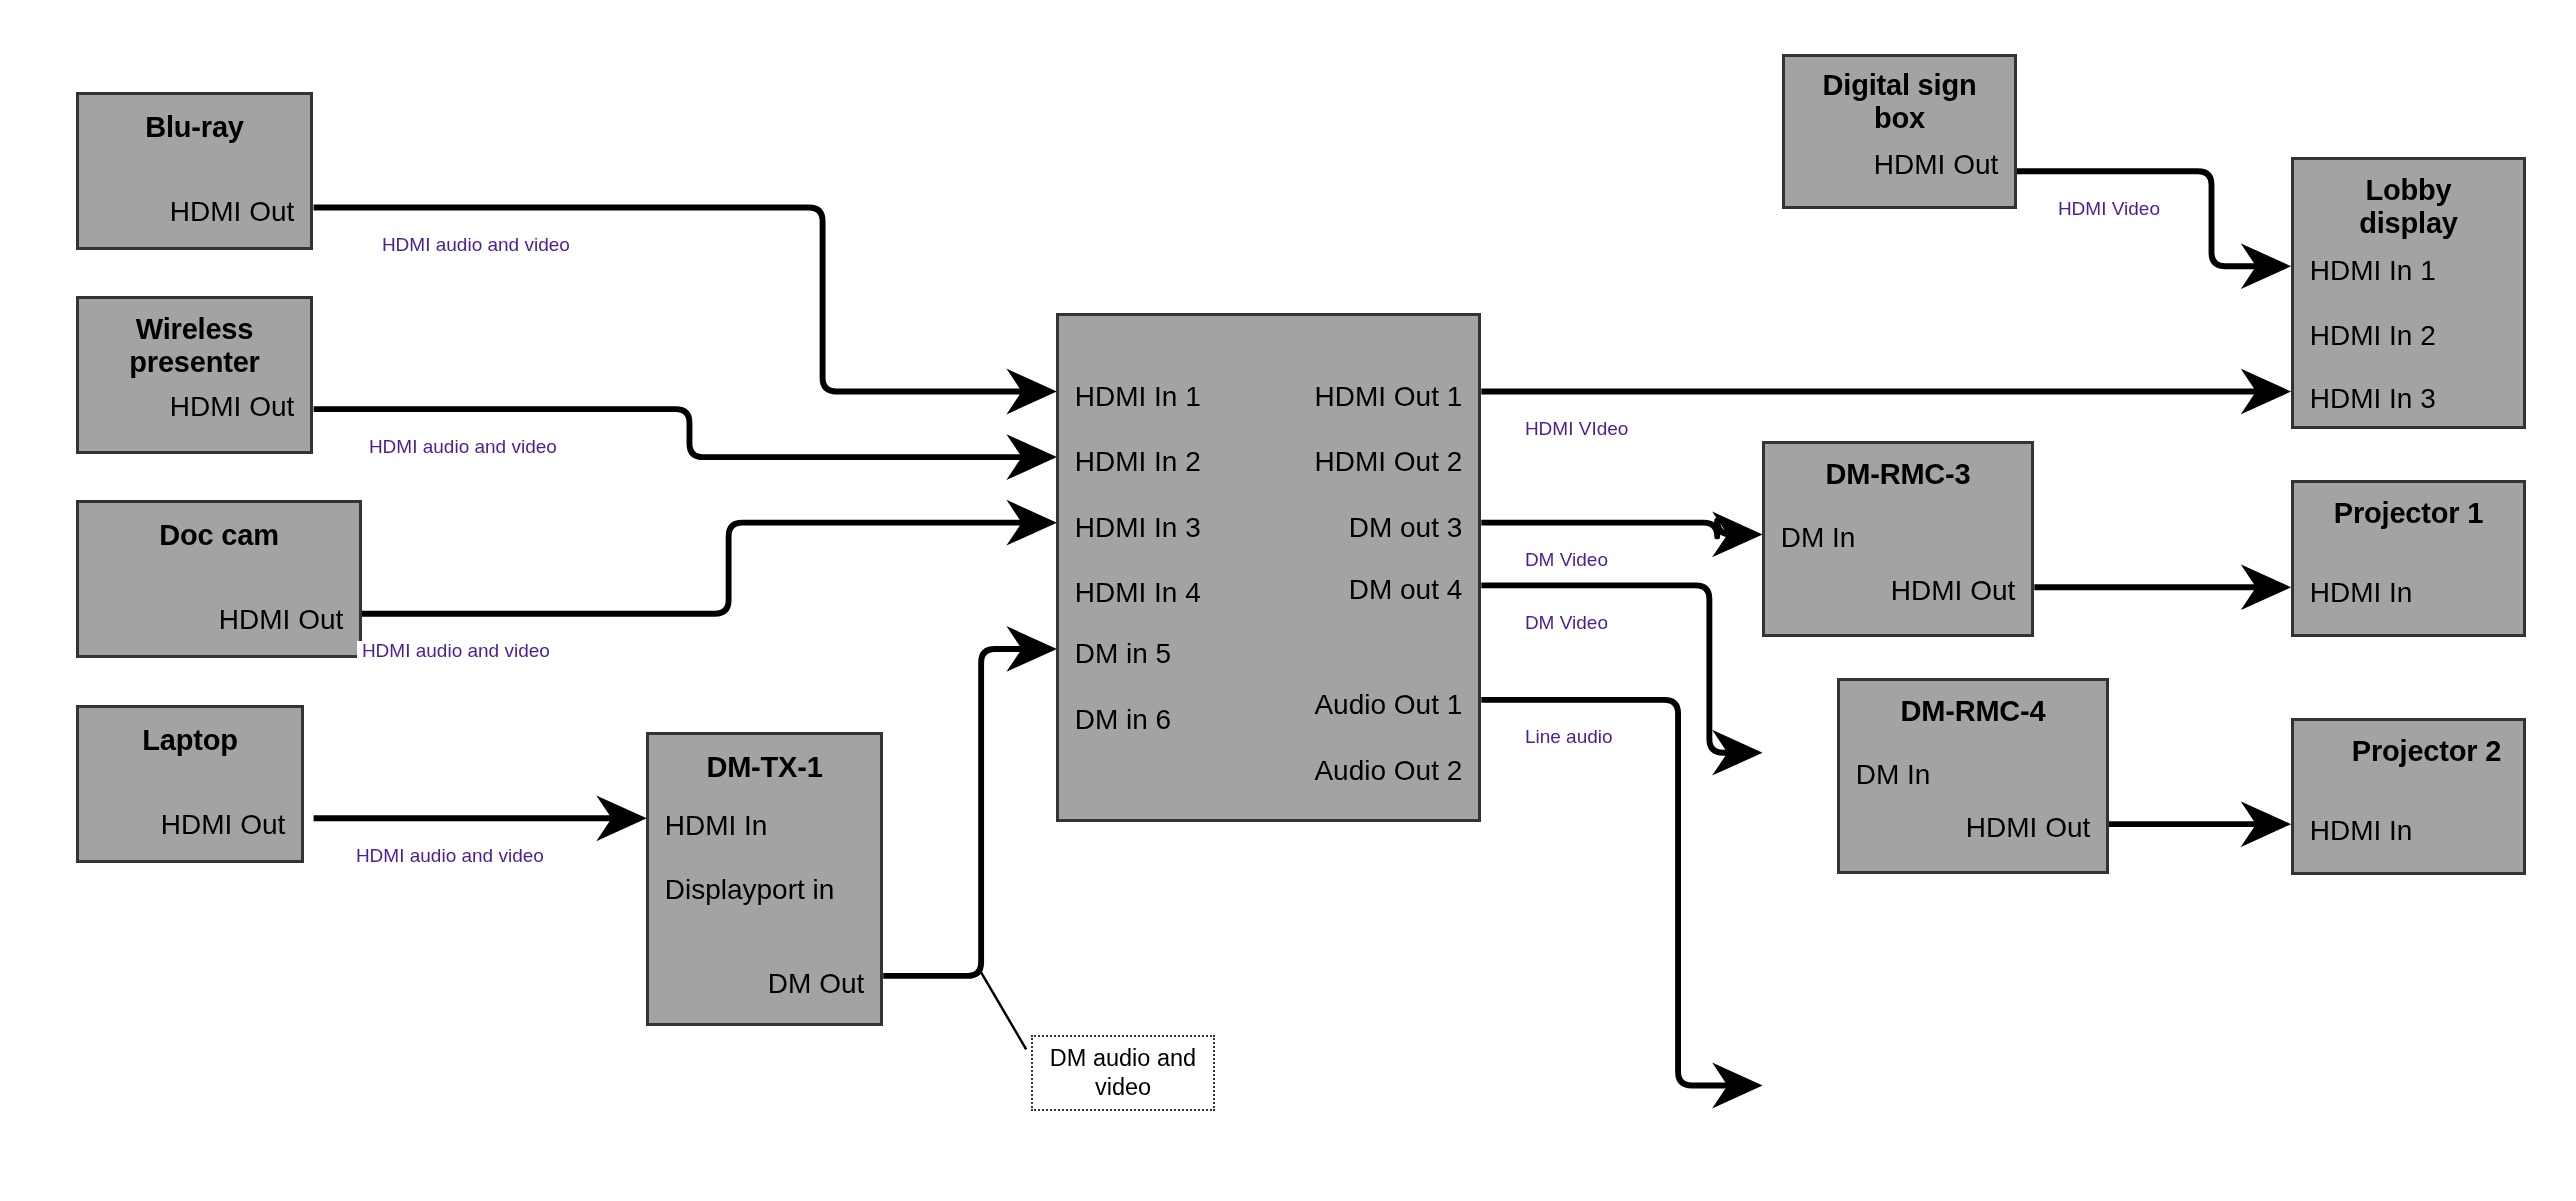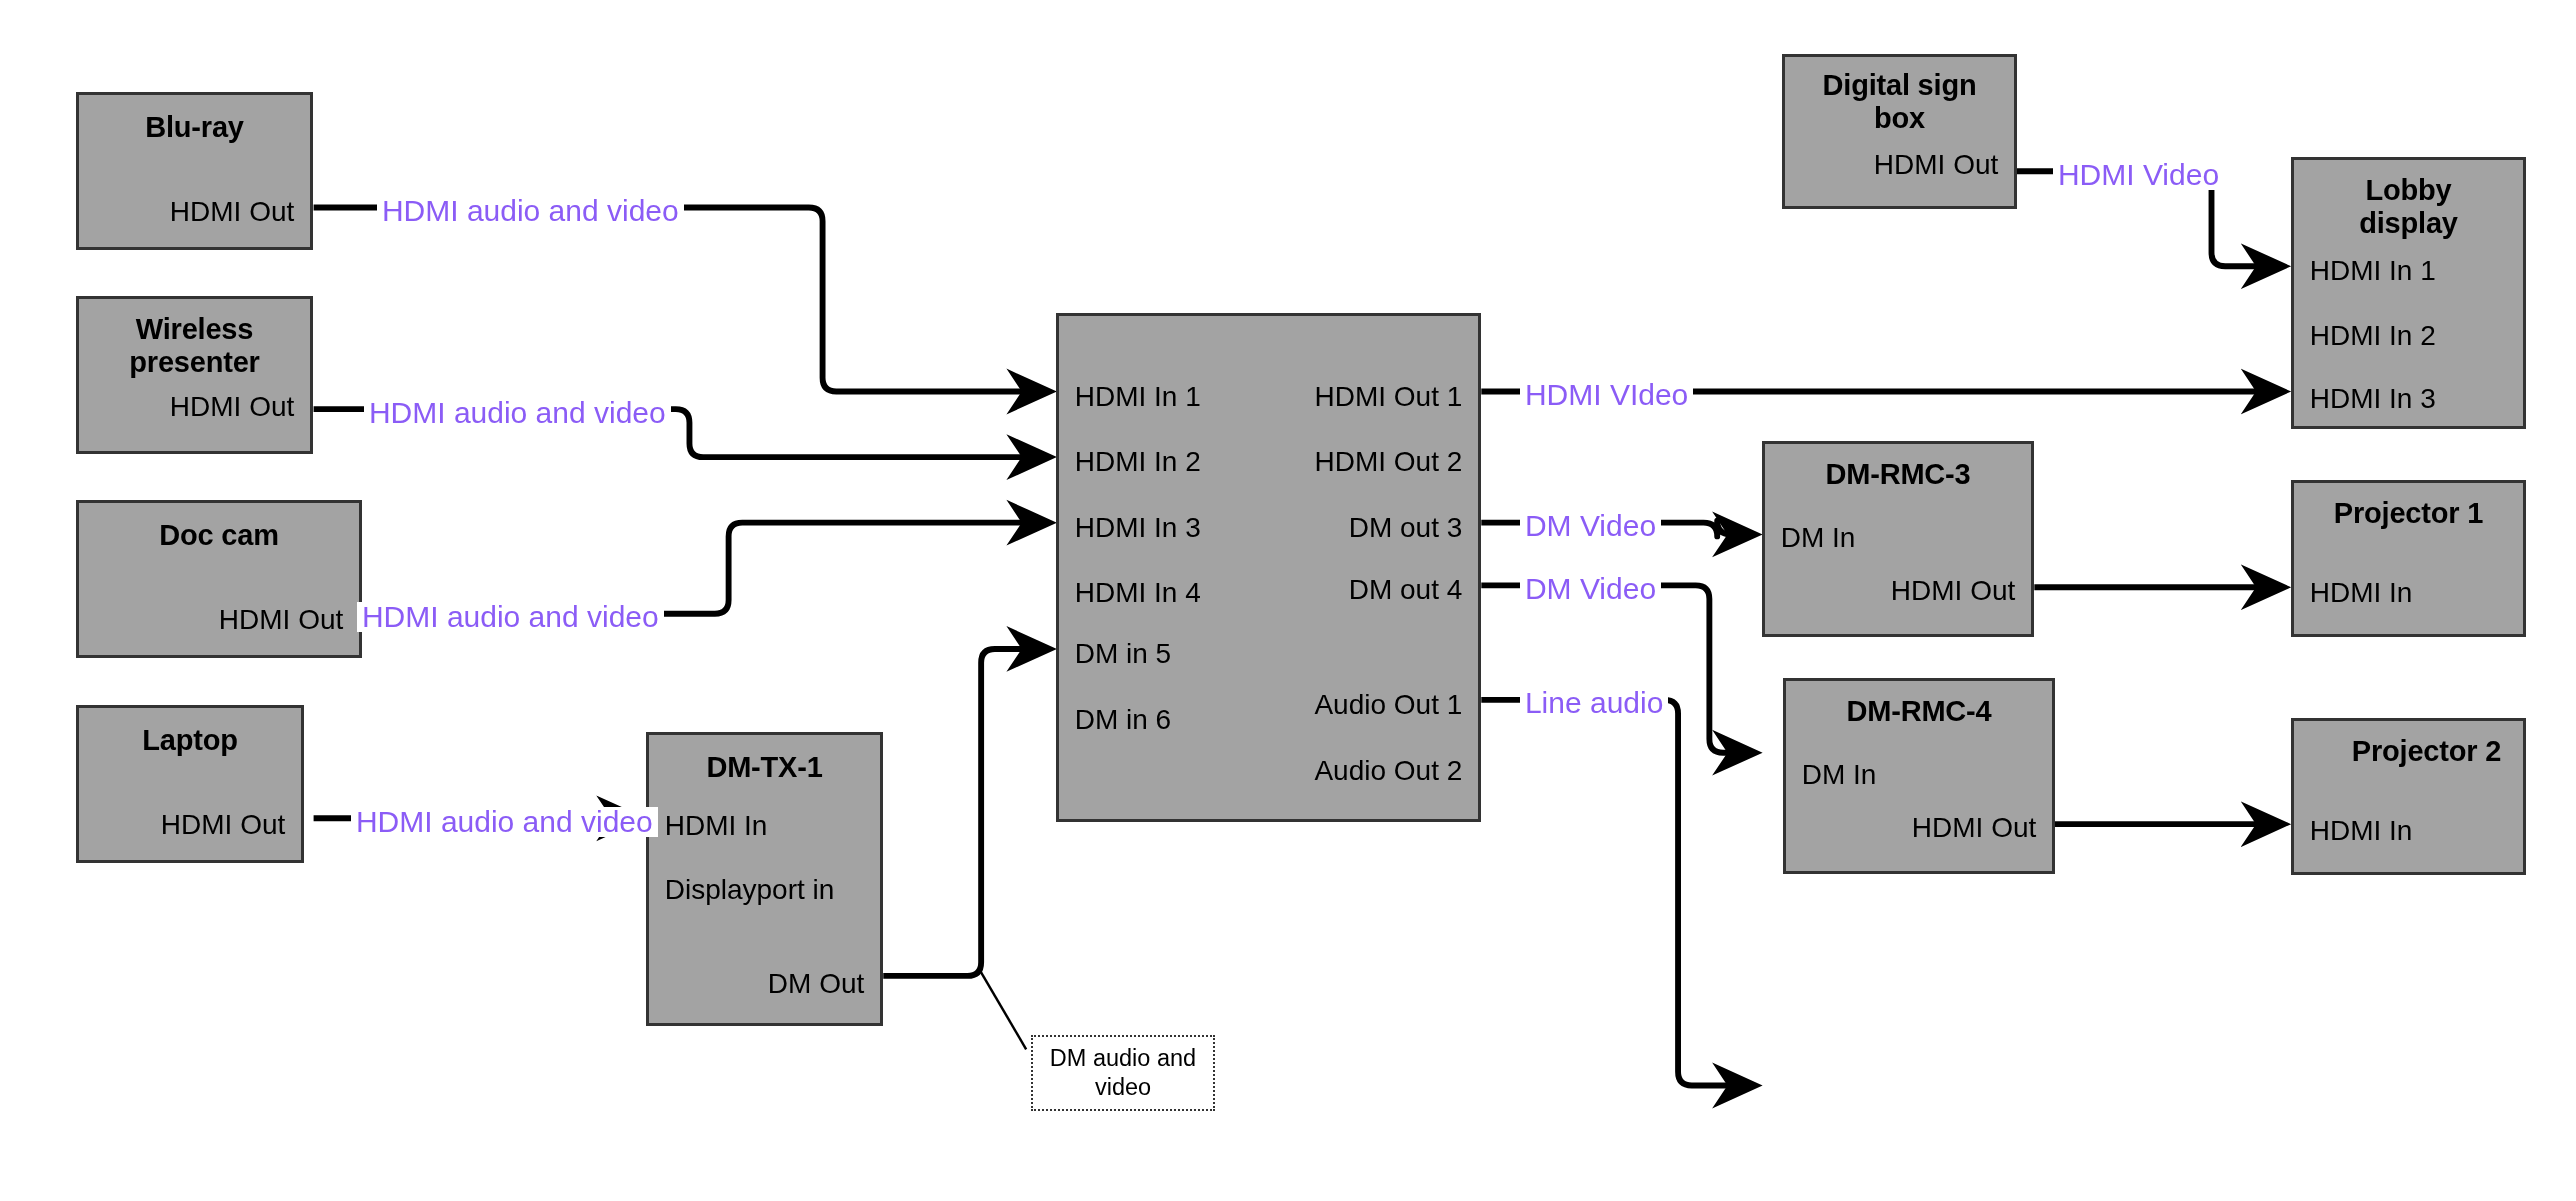--- a/index.html
+++ b/index.html
@@ -47,26 +47,27 @@
     position: absolute;
     font-size: 28px;
     color: #000000;
     white-space: nowrap;
     line-height: 1;
   }
   .port.left  { left: 15.7px; text-align: left; }
   .port.right { right: 15.7px; text-align: right; }
   .edge-label {
     position: absolute;
-    font-size: 30px;
-    color: #8b5cf6;
+    font-size: 19px;
+    color: #4c1d95;
     white-space: nowrap;
     background: #ffffff;
     padding: 0 4.9px;
     line-height: 1;
+    margin-top: 39px;
   }
   .note-box {
     position: absolute;
     box-sizing: border-box;
     border: 2.9px dotted #333333;
     background: #ffffff;
     font-size: 23.5px;
     color: #000000;
     text-align: center;
     line-height: 1.25;
@@ -176,21 +177,21 @@
     <div class="port left" style="top:162px;">HDMI In 2</div>
     <div class="port left" style="top:225px;">HDMI In 3</div>
   </div>
 
   <div class="node" style="left:1762px; top:441px; width:272px; height:196px;">
     <div class="node-title" style="top:13.7px;">DM-RMC-3</div>
     <div class="port left" style="top:80px;">DM In</div>
     <div class="port right" style="top:133px;">HDMI Out</div>
   </div>
 
-  <div class="node" style="left:1783px; top:678px; width:272px; height:196px;">
+  <div class="node" style="left:1837px; top:678px; width:272px; height:196px;">
     <div class="node-title" style="top:13.7px;">DM-RMC-4</div>
     <div class="port left" style="top:80px;">DM In</div>
     <div class="port right" style="top:133px;">HDMI Out</div>
   </div>
 
   <div class="node" style="left:2291px; top:480px; width:235px; height:157px;">
     <div class="node-title" style="top:13.7px;">Projector 1</div>
     <div class="port left" style="top:96px;">HDMI In</div>
   </div>
 

